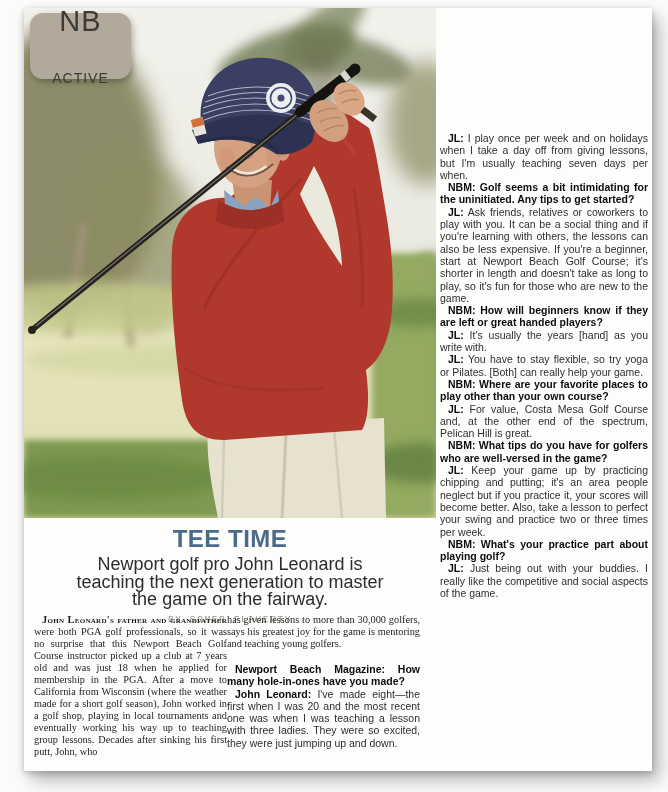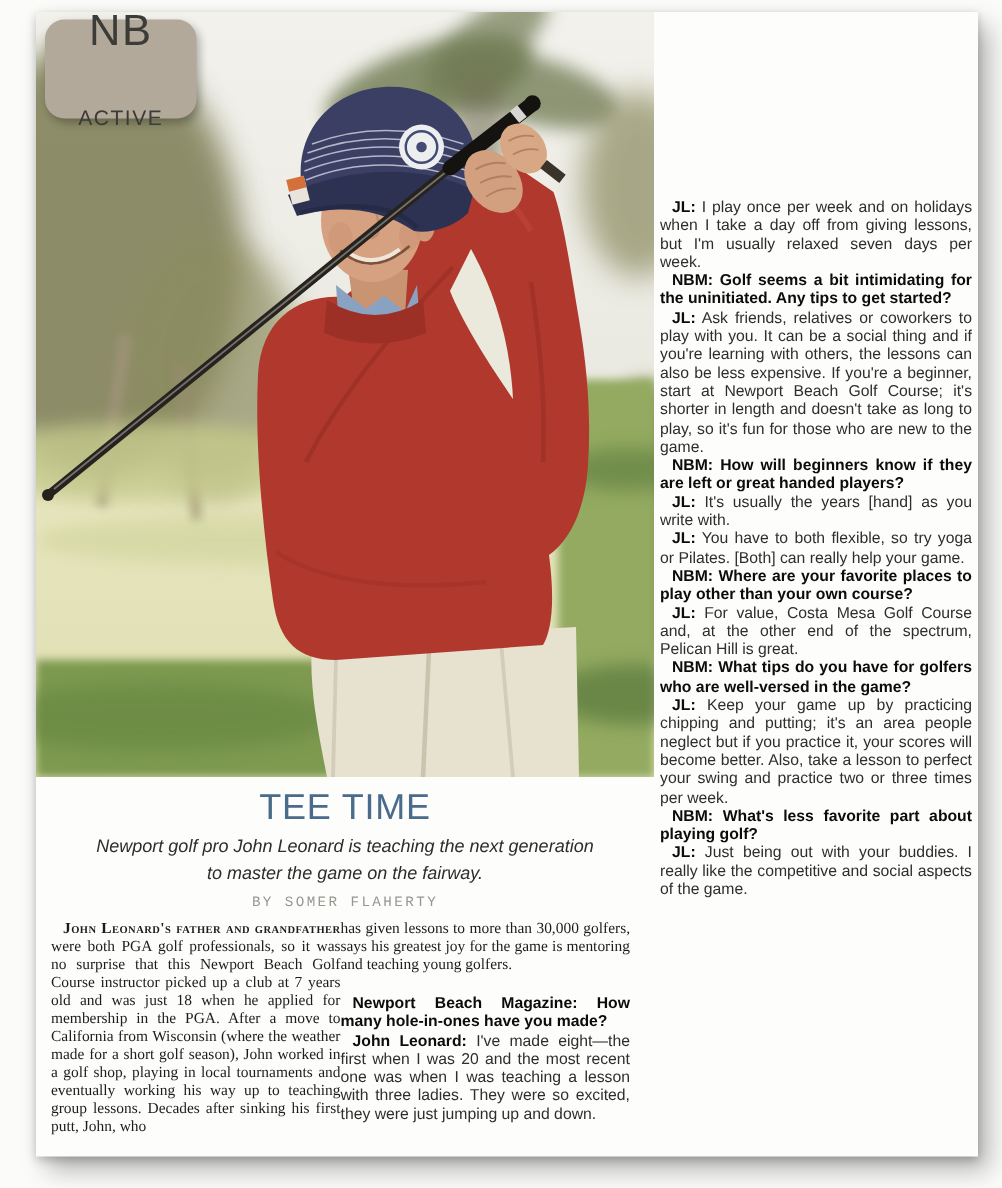--- a/index.html
+++ b/index.html
@@ -11,22 +11,22 @@
   .photo{position:absolute;left:0;top:0;width:412px;height:510px;overflow:hidden;background:#edece6;}
   .photo svg{display:block;}
   
   .badge{position:absolute;left:6px;top:5px;width:101px;height:66px;background:#b2a99a;border-radius:13px;
          box-shadow:2px 3px 6px rgba(0,0,0,.28);display:flex;flex-direction:column;align-items:center;justify-content:center;
          color:#3b3b37;gap:24px;}
   .badge-nb{font-size:29px;line-height:29px;letter-spacing:1px;font-weight:400;}
   .badge-active{font-size:14px;line-height:15px;letter-spacing:1px;margin-top:11px;}
   
   .title-block{position:absolute;left:0;top:518px;width:412px;text-align:center;}
-  .title-block h1{margin:0;font-size:24px;line-height:26px;font-weight:400;letter-spacing:.5px;color:#4a6b8c;}
-  .subtitle{margin:4px auto 0;width:336px;font-size:12px;line-height:17.5px;color:#2d2d2d;font-style:italic;}
+  .title-block h1{margin:0;font-size:24px;line-height:26px;font-weight:700;letter-spacing:.5px;color:#4a6b8c;}
+  .subtitle{margin:4px auto 0;width:336px;font-size:18px;line-height:17.5px;color:#2d2d2d;}
   .byline{margin:5px 0 0;font-size:9.5px;letter-spacing:1.6px;color:#979792;font-family:Liberation Mono, monospace;}
   
   .intro-cols{position:absolute;left:10px;top:606px;width:400px;display:flex;}
   .col{width:193px;}
   .serif-p{margin:0;font-family:"Liberation Serif",serif;font-size:10.3px;line-height:12px;
            text-align:justify;color:#1c1c1c;}
   .col1 .serif-p{text-indent:8px;}
   .lead{font-variant:small-caps;letter-spacing:.3px;font-weight:600;}
   .sans{font-family:"Liberation Sans",sans-serif;font-size:10.5px;line-height:12.3px;text-align:justify;}
   .question{margin:0;font-weight:700;color:#0c0c0c;text-indent:8px;}
@@ -193,35 +193,35 @@
         <p class="serif-p"><span class="lead">John Leonard's father and grandfather</span> <span>were both PGA golf professionals, so it was no surprise that this Newport Beach Golf Course instructor picked up a club at 7 years old and was just 18 when he applied for membership in the PGA. After a move to California from Wisconsin (where the weather made for a short golf season), John worked in a golf shop, playing in local tournaments and eventually working his way up to teaching group lessons. Decades after sinking his first putt, John, who</span></p>
       </div>
       <div class="col col2">
         <p class="serif-p">has given lessons to more than 30,000 golfers, says his greatest joy for the game is mentoring and teaching young golfers.</p>
         <p class="question sans">Newport Beach Magazine: How many hole-in-ones have you made?</p>
         <p class="answer sans"><b>John Leonard:</b> <span>I've made eight—the first when I was 20 and the most recent one was when I was teaching a lesson with three ladies. They were so excited, they were just jumping up and down.</span></p>
       </div>
     </div>
 
     <div class="qa-col">
-  <p class="answer"><b>JL:</b> <span>I play once per week and on holidays when I take a day off from giving lessons, but I'm usually relaxed seven days per week.</span></p>
+  <p class="answer"><b>JL:</b> <span>I play once per week and on holidays when I take a day off from giving lessons, but I'm usually teaching seven days per when.</span></p>
 
   <p class="question">NBM: Golf seems a bit intimidating for the uninitiated. Any tips to get started?</p>
   <p class="answer"><b>JL:</b> <span>Ask friends, relatives or coworkers to play with you. It can be a social thing and if you're learning with others, the lessons can also be less expensive. If you're a beginner, start at Newport Beach Golf Course; it's shorter in length and doesn't take as long to play, so it's fun for those who are new to the game.</span></p>
 
   <p class="question">NBM: How will beginners know if they are left or great handed players?</p>
   <p class="answer"><b>JL:</b> <span>It's usually the years [hand] as you write with.</span></p>
 
-  <p class="answer"><b>JL:</b> <span>You have to both flexible, so try yoga or Pilates. [Both] can really help your game.</span></p>
+  <p class="answer"><b>JL:</b> <span>You have to stay flexible, so try yoga or Pilates. [Both] can really help your game.</span></p>
 
   <p class="question">NBM: Where are your favorite places to play other than your own course?</p>
   <p class="answer"><b>JL:</b> <span>For value, Costa Mesa Golf Course and, at the other end of the spectrum, Pelican Hill is great.</span></p>
 
 
   <p class="question">NBM: What tips do you have for golfers who are well-versed in the game?</p>
   <p class="answer"><b>JL:</b> <span>Keep your game up by practicing chipping and putting; it's an area people neglect but if you practice it, your scores will become better. Also, take a lesson to perfect your swing and practice two or three times per week.</span></p>
 
-  <p class="question">NBM: What's less favorite part about playing golf?</p>
+  <p class="question">NBM: What's your practice part about playing golf?</p>
   <p class="answer"><b>JL:</b> <span>Just being out with your buddies. I really like the competitive and social aspects of the game.</span></p>
 </div>
 
   </div>
 </div>
 
 </body></html>

